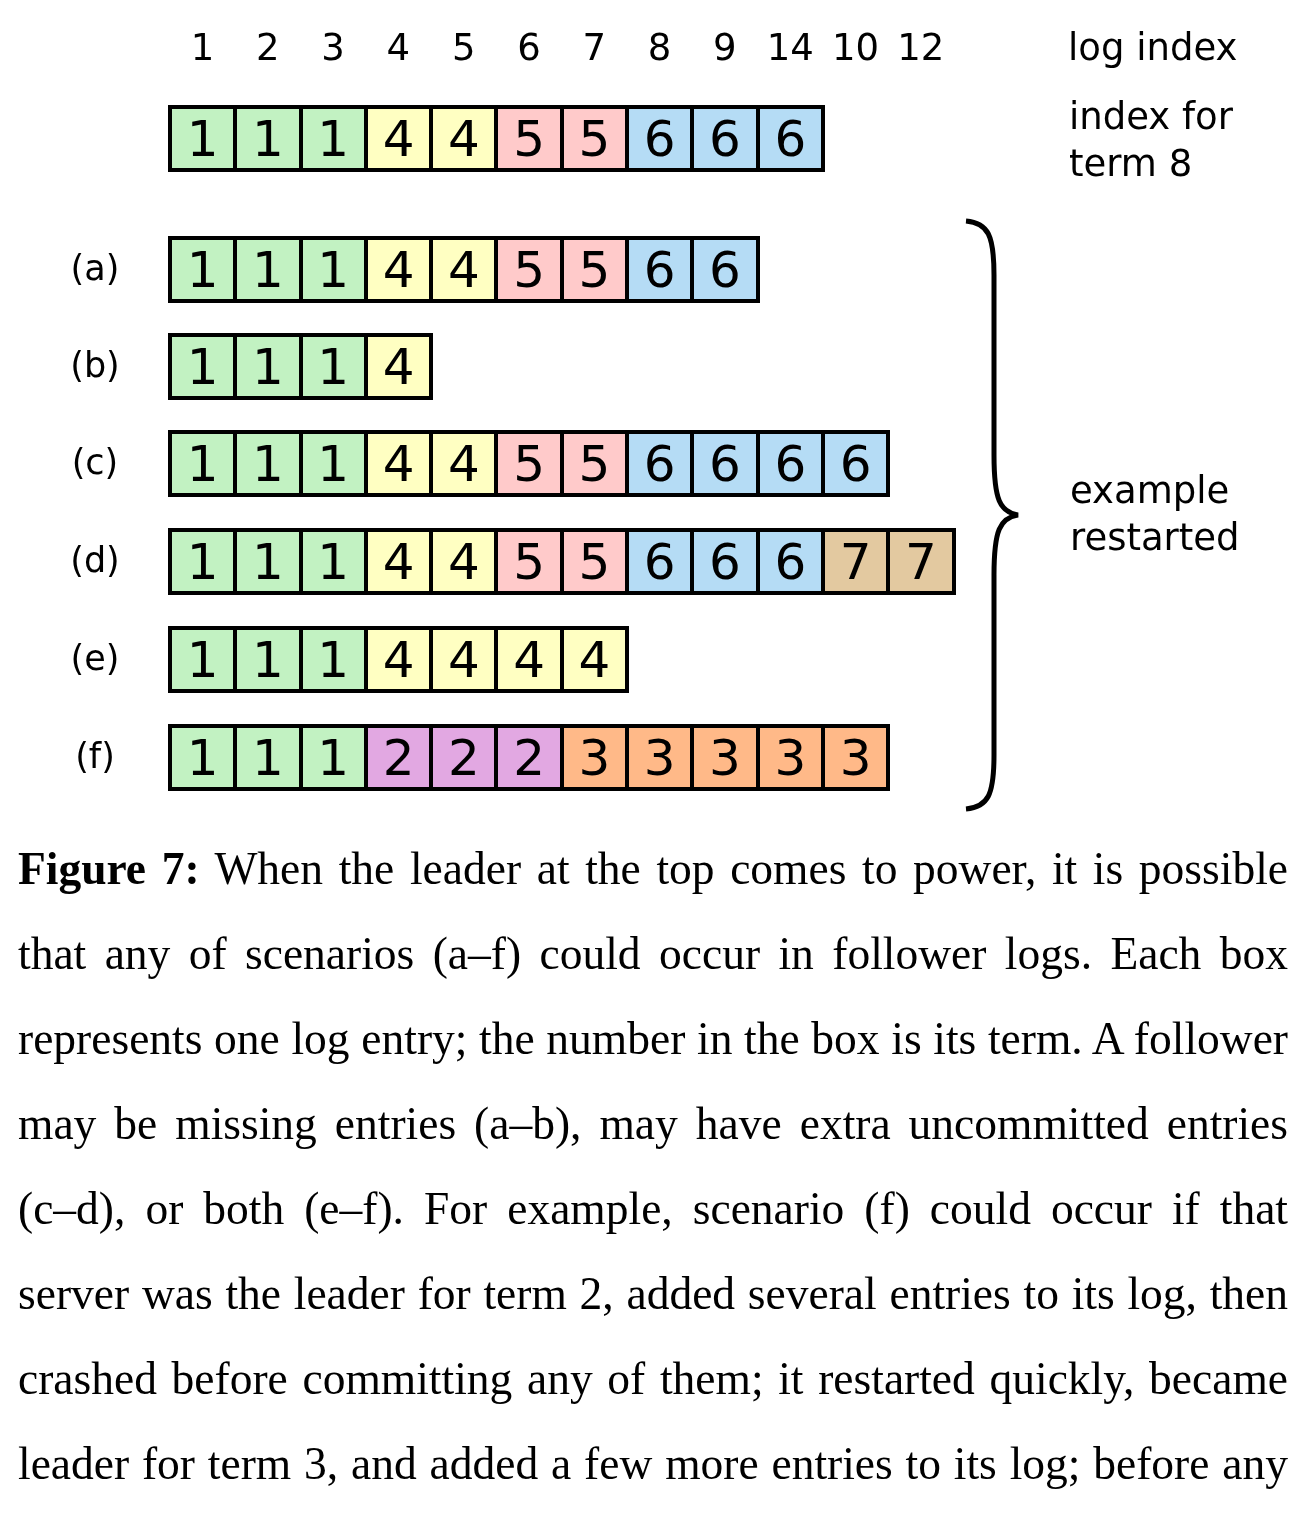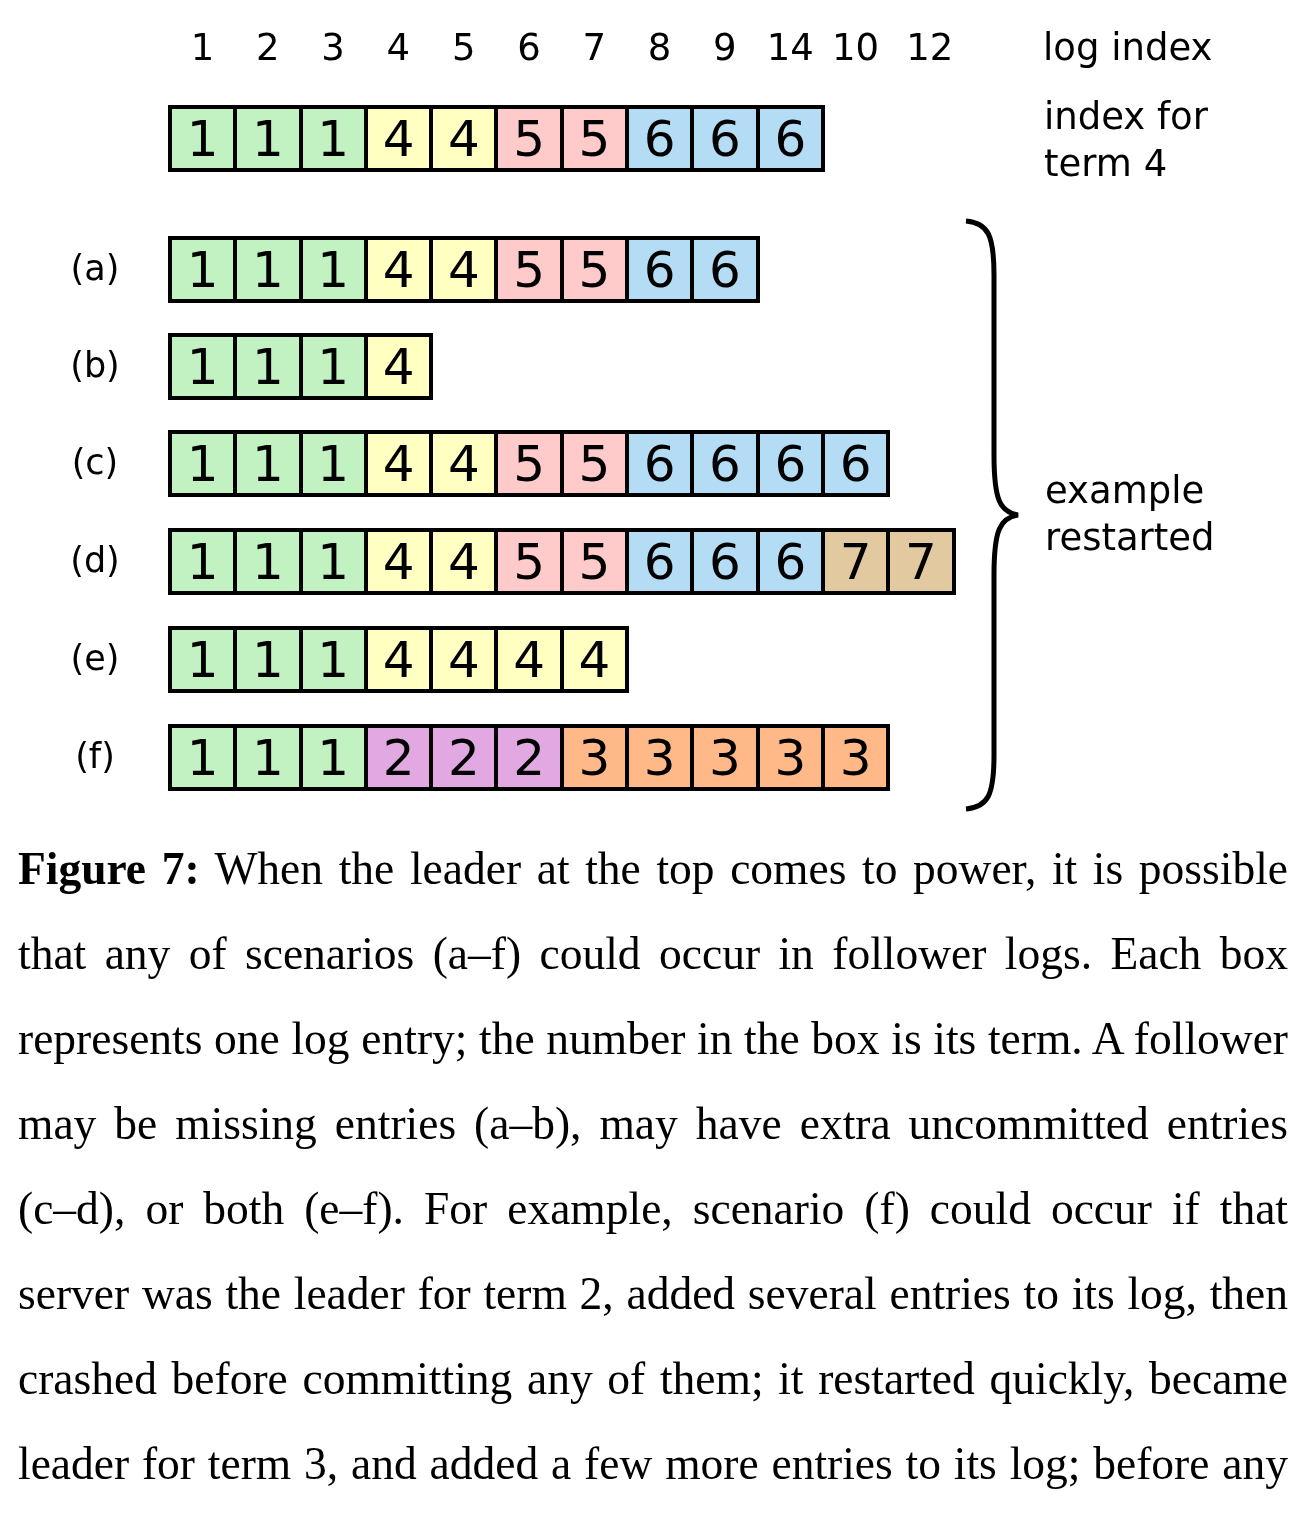--- a/index.html
+++ b/index.html
@@ -1,18 +1,18 @@
 <!DOCTYPE html>
 <html><head>
 <meta charset="utf-8">
 <style>
   html, body { margin:0; padding:0; background:#ffffff; }
   body { width:1310px; height:1522px; position:relative; overflow:hidden; font-family:"DejaVu Sans", sans-serif; color:#000; }
   .idx { position:absolute; top:26px; font-size:37px; width:65px; text-align:center; line-height:44px; }
-  .lbl { position:absolute; font-size:37px; line-height:46px; }
+  .lbl { position:absolute; font-size:37px; line-height:46px;margin-left:25px; }
   .row-label { position:absolute; left:60px; width:70px; text-align:center; font-size:35px; line-height:40px; }
   .log { position:absolute; left:168px; height:67px; display:flex; box-sizing:border-box; border:4px solid #000; background:#000; }
   .cell { width:61.3px; height:59px; margin-right:4px; box-sizing:border-box; font-size:50px; line-height:60px; text-align:center; }
   .cell:last-child { margin-right:0; }
   .brace { position:absolute; left:960px; top:215px; }
   .caption { position:absolute; left:18px; top:826px; width:1270px; font-family:"Liberation Serif", serif; font-size:45.5px; line-height:85px; text-align:justify; }
   .caption b { font-weight:bold; }
 </style>
 </head>
 <body>
@@ -22,38 +22,38 @@
     <div class="idx" style="left: 235.3px;">2</div>
     <div class="idx" style="left: 300.6px;">3</div>
     <div class="idx" style="left: 365.9px;">4</div>
     <div class="idx" style="left: 431.2px;">5</div>
     <div class="idx" style="left: 496.5px;">6</div>
     <div class="idx" style="left: 561.8px;">7</div>
     <div class="idx" style="left: 627.1px;">8</div>
     <div class="idx" style="left: 692.4px;">9</div>
     <div class="idx" style="left: 757.7px;">14</div>
     <div class="idx" style="left: 823px;">10</div>
-    <div class="idx" style="left: 888.3px; text-align: right;">12</div>
+    <div class="idx" style="left: 888.3px;">12</div>
   </div>
 <div class="lbl" style="left:1043px; top:25px;">log index</div>
 
 <div class="log" id="leader-log" style="top:105px;">
     <div class="cell" style="background: rgb(194, 242, 194);">1</div>
     <div class="cell" style="background: rgb(194, 242, 194);">1</div>
     <div class="cell" style="background: rgb(194, 242, 194);">1</div>
     <div class="cell" style="background: rgb(255, 255, 194);">4</div>
     <div class="cell" style="background: rgb(255, 255, 194);">4</div>
     <div class="cell" style="background: rgb(255, 202, 202);">5</div>
     <div class="cell" style="background: rgb(255, 202, 202);">5</div>
     <div class="cell" style="background: rgb(181, 220, 245);">6</div>
     <div class="cell" style="background: rgb(181, 220, 245);">6</div>
     <div class="cell" style="background: rgb(181, 220, 245);">6</div>
   </div>
 <div class="lbl" style="left:1044px; top:94px;">index for</div>
-<div class="lbl" style="left:1044px; top:141px;">term 4</div>
+<div class="lbl" style="left:1044px; top:141px;">term 8</div>
 
 <div id="followers">
     <div class="row-label" style="top: 248px;">(a)</div>
     <div class="log" style="top: 236px;">
       <div class="cell" style="background: rgb(194, 242, 194);">1</div>
       <div class="cell" style="background: rgb(194, 242, 194);">1</div>
       <div class="cell" style="background: rgb(194, 242, 194);">1</div>
       <div class="cell" style="background: rgb(255, 255, 194);">4</div>
       <div class="cell" style="background: rgb(255, 255, 194);">4</div>
       <div class="cell" style="background: rgb(255, 202, 202);">5</div>

